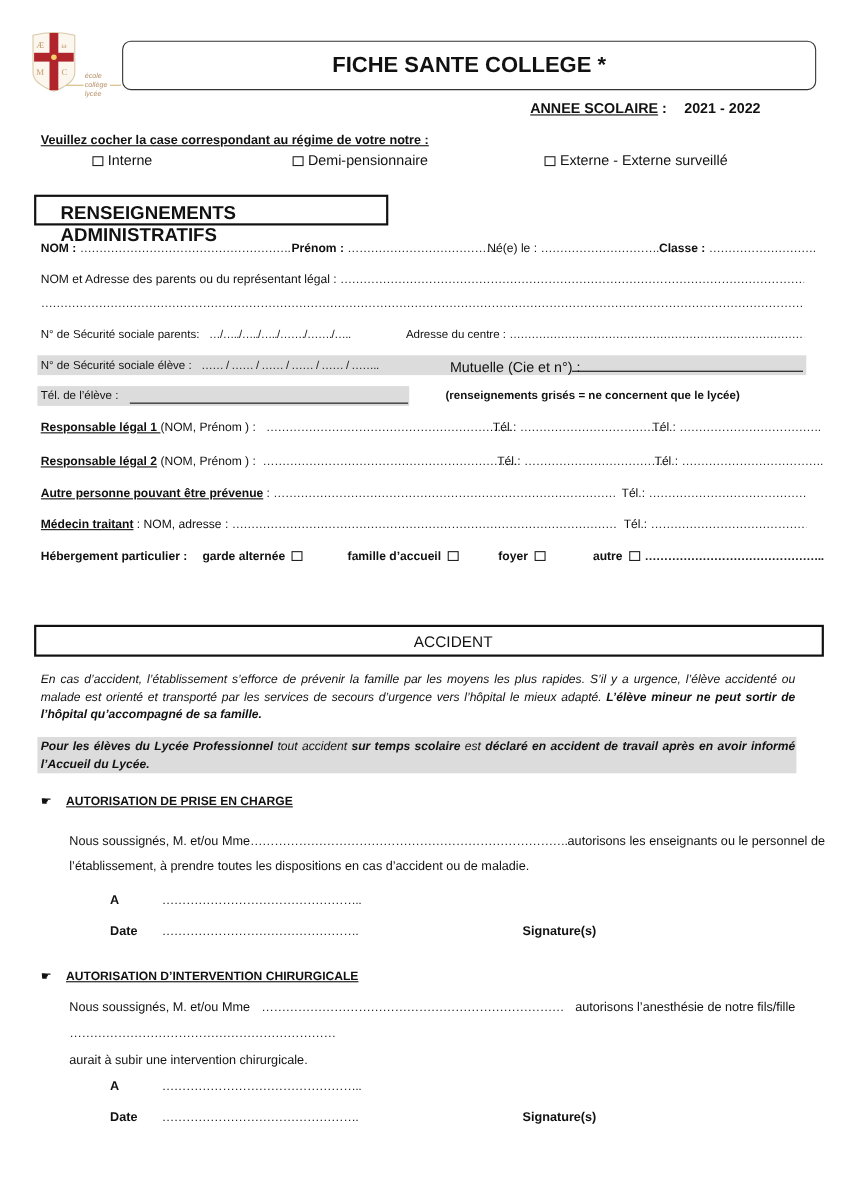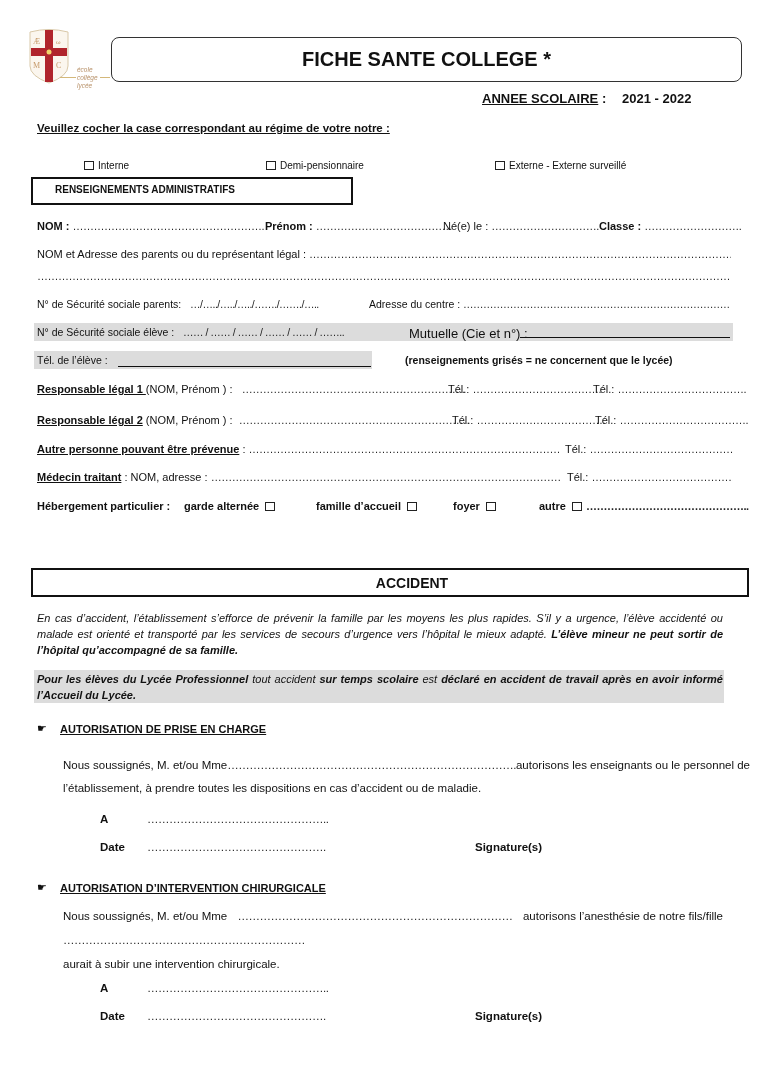--- a/index.html
+++ b/index.html
@@ -18,31 +18,31 @@
 
   
   .title-box { position: absolute; left: 111px; top: 37px; width: 631px; height: 45px; border: 1.5px solid #333; border-radius: 8px; }
   .title-text { position: absolute; left: 0; right: 0; top: 10px; text-align: center; font-size: 20px; font-weight: bold; }
 
   .year-label { left: 482px; top: 91px; font-size: 13px; font-weight: bold; }
   .year-value { left: 622px; top: 91px; font-size: 13px; font-weight: bold; }
 
   .regime-prompt { left: 37px; top: 122px; font-size: 11.5px; font-weight: bold; text-decoration: underline; }
   .chk { display: inline-block; width: 10px; height: 9px; border: 1.3px solid #222; vertical-align: -1px; margin-right: 4px; }
-  .regime { top: 160px; font-size: 10px; }
+  .regime { top: 138px; font-size: 13px; }
 
   .section-box { position: absolute; border: 2.5px solid #111; }
   .sec-admin { left: 31px; top: 177px; width: 322px; height: 28px; }
-  .sec-admin-text { position: absolute; left: 22px; top: 5px; font-size: 10px; font-weight: bold; }
+  .sec-admin-text { position: absolute; left: 22px; top: 5px; font-size: 17px; font-weight: bold; }
 
   .row { font-size: 11px; }
   .grey-band { position: absolute; background: #dcdcdc; }
 
   .sec-acc { left: 31px; top: 568px; width: 718px; height: 29px; }
-  .sec-acc-text { position: absolute; left: 0; right: 0; top: 5px; text-align: center; font-size: 14px; font-weight: bold; padding-left: 44px; }
+  .sec-acc-text { position: absolute; left: 0; right: 0; top: 5px; text-align: center; font-size: 14px; font-weight: normal; padding-left: 44px; }
 
   .para { position: absolute; left: 37px; width: 686px; font-size: 11px; line-height: 16px; white-space: normal; text-align: justify; }
 
   .hand { font-size: 11px; }
   .auth-title { font-size: 11px; font-weight: bold; text-decoration: underline; }
   .body-line { font-size: 11.5px; align-items: flex-end; }
 </style>
 </head>
 <body>
 

